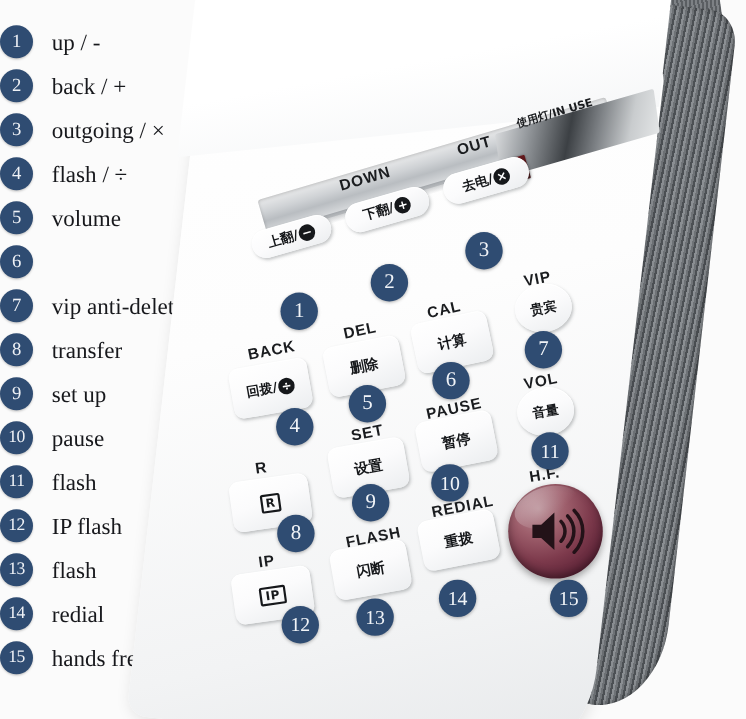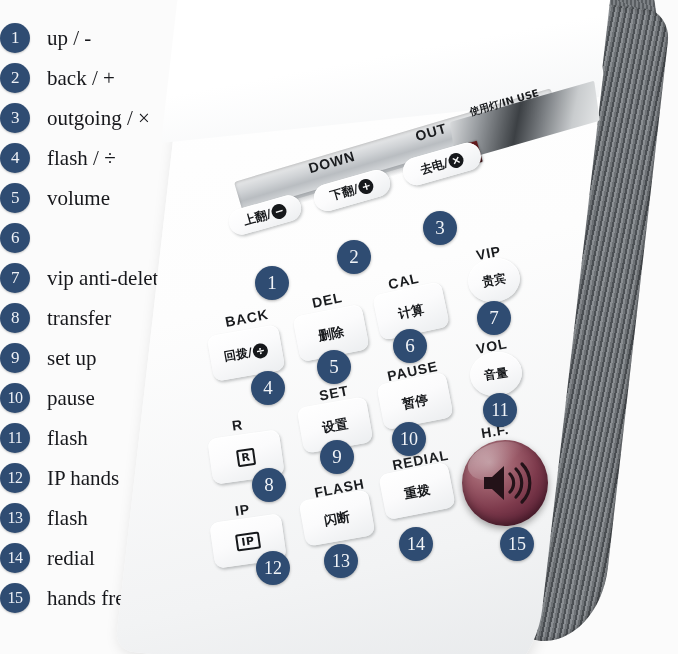--- a/index.html
+++ b/index.html
@@ -254,21 +254,21 @@
     <div class="legend-row" style="top:378px">
       <div class="badge two-digit">10</div>
       <div class="legend-label">pause</div>
     </div>
     <div class="legend-row" style="top:418px">
       <div class="badge two-digit">11</div>
       <div class="legend-label">flash</div>
     </div>
     <div class="legend-row" style="top:458px">
       <div class="badge two-digit">12</div>
-      <div class="legend-label">IP hands</div>
+      <div class="legend-label">IP flash</div>
     </div>
     <div class="legend-row" style="top:498px">
       <div class="badge two-digit">13</div>
       <div class="legend-label">flash</div>
     </div>
     <div class="legend-row" style="top:538px">
       <div class="badge two-digit">14</div>
       <div class="legend-label">redial</div>
     </div>
     <div class="legend-row" style="top:578px">

